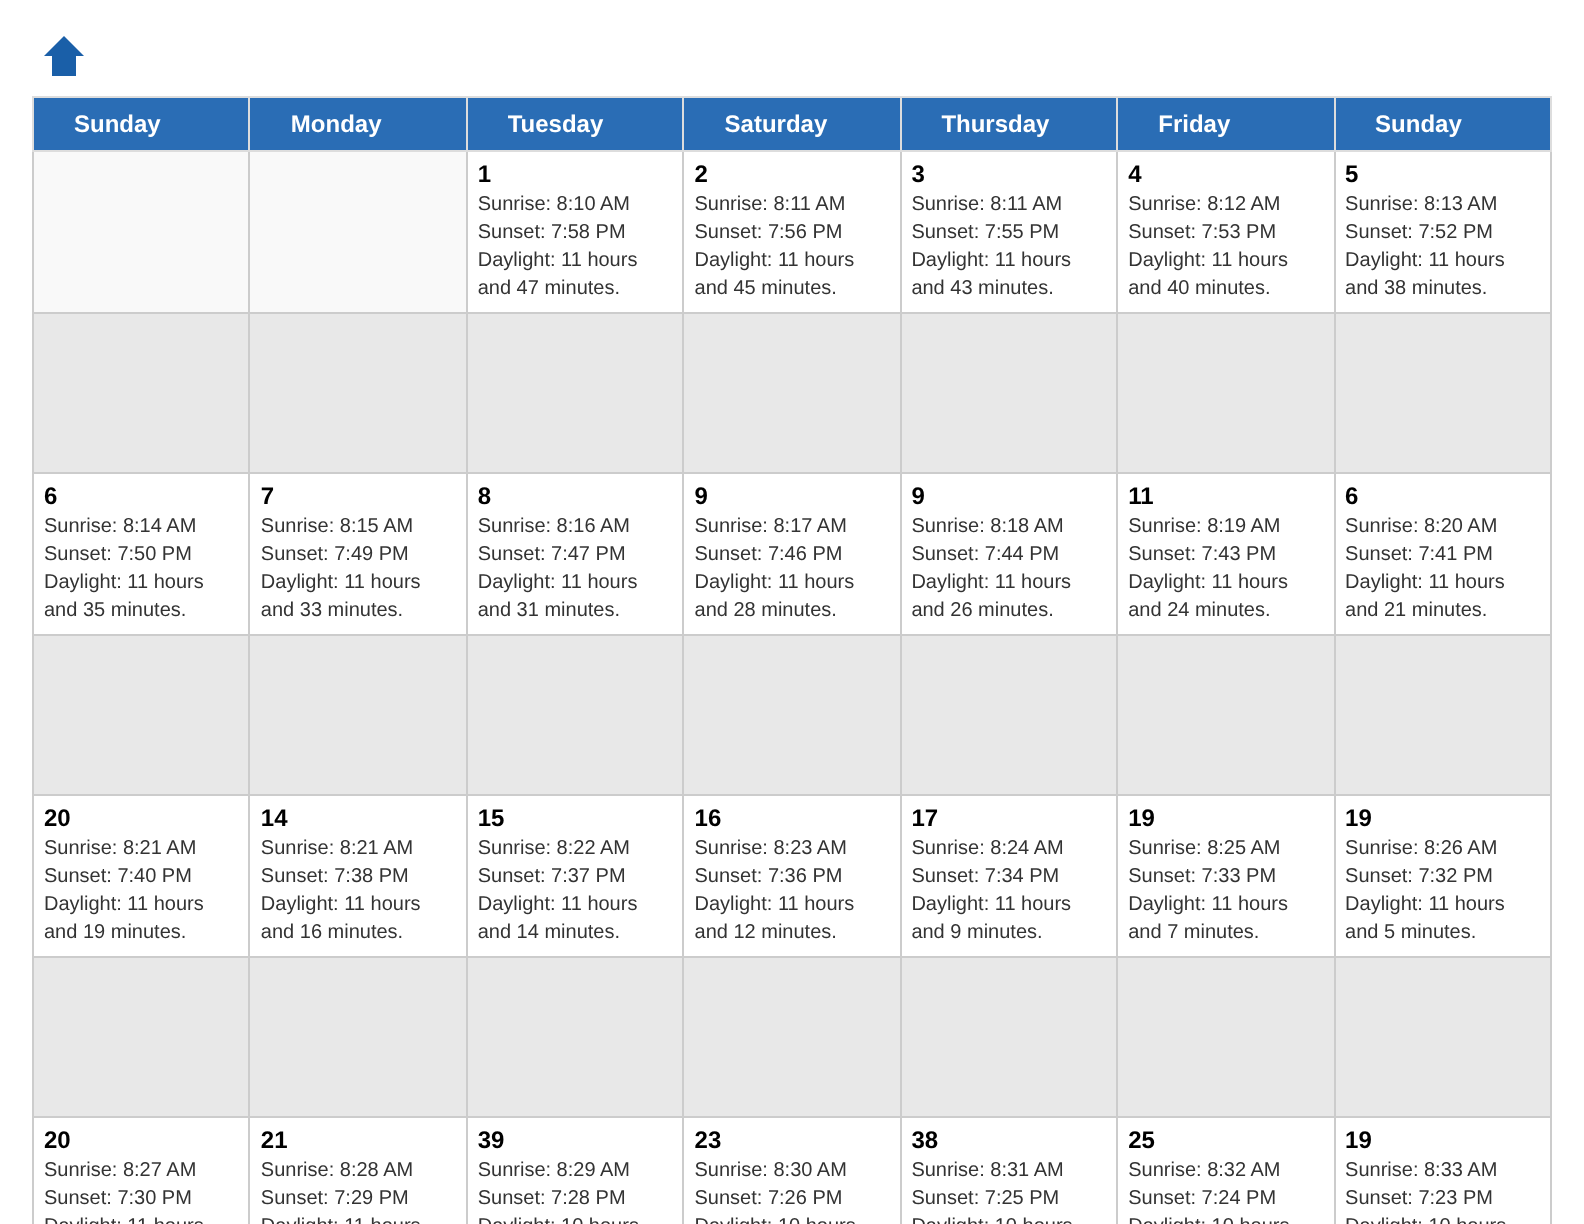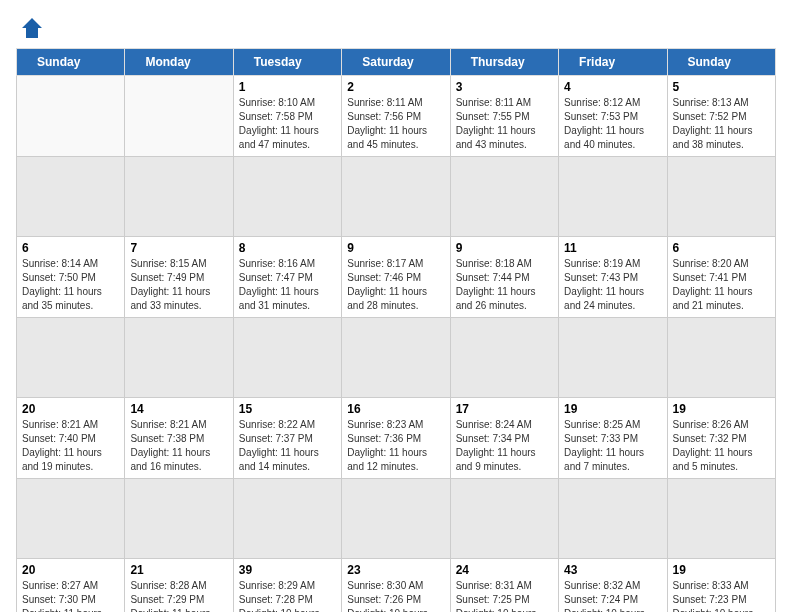--- a/index.html
+++ b/index.html
@@ -243,25 +243,25 @@
         </td>
         <td>
           <span class="day-number">39</span>
           <div class="day-info">Sunrise: 8:29 AM<br>Sunset: 7:28 PM<br>Daylight: 10 hours and 58 minutes.</div>
         </td>
         <td>
           <span class="day-number">23</span>
           <div class="day-info">Sunrise: 8:30 AM<br>Sunset: 7:26 PM<br>Daylight: 10 hours and 56 minutes.</div>
         </td>
         <td>
-          <span class="day-number">24</span>
+          <span class="day-number">38</span>
           <div class="day-info">Sunrise: 8:31 AM<br>Sunset: 7:25 PM<br>Daylight: 10 hours and 53 minutes.</div>
         </td>
         <td>
-          <span class="day-number">43</span>
+          <span class="day-number">25</span>
           <div class="day-info">Sunrise: 8:32 AM<br>Sunset: 7:24 PM<br>Daylight: 10 hours and 51 minutes.</div>
         </td>
         <td>
           <span class="day-number">19</span>
           <div class="day-info">Sunrise: 8:33 AM<br>Sunset: 7:23 PM<br>Daylight: 10 hours and 49 minutes.</div>
         </td>
       </tr>
     </tbody>
 </table>
 

